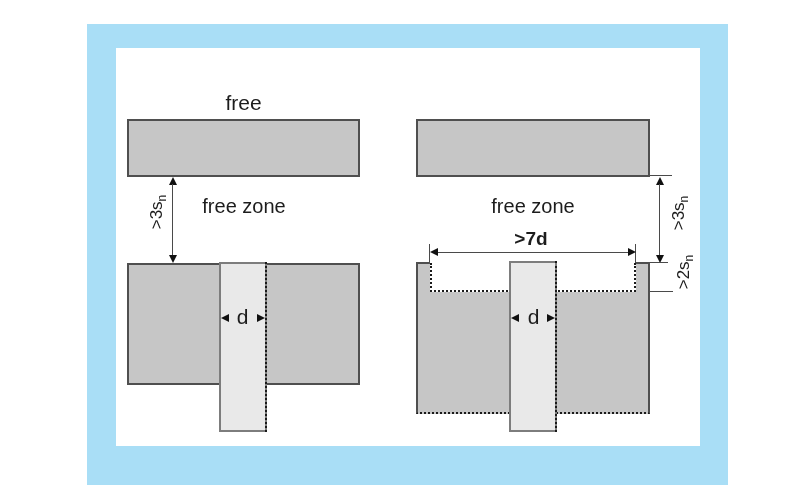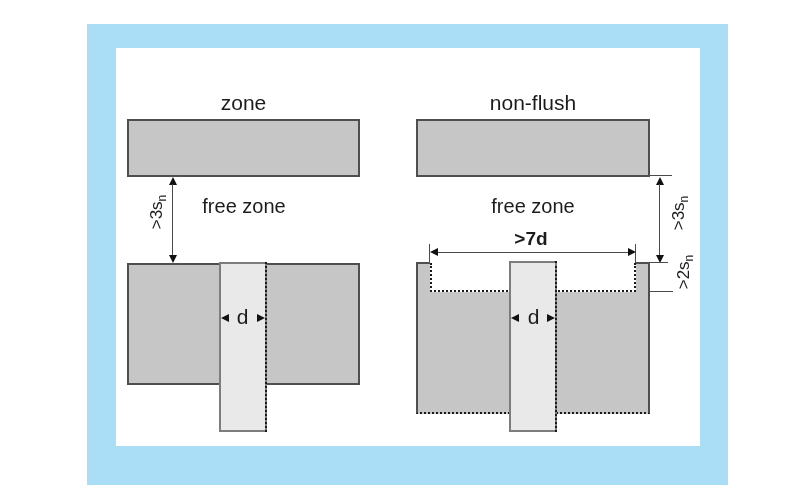--- a/index.html
+++ b/index.html
@@ -51,40 +51,39 @@
   .ah-right { border-top:4px solid transparent; border-bottom:4px solid transparent; border-left:8px solid #111; }
 </style>
 </head>
 <body>
 
 <div class="canvas">
 
   <div class="abs frame" style="left:87px; top:24px; width:641px; height:461px;"></div>
   <div class="abs inner-white" style="left:116px; top:48px; width:584px; height:398px;"></div>
 
-  <div class="abs label title" style="left:127px; top:91px; width:233px;">zone</div>
+  <div class="abs label title" style="left:127px; top:91px; width:233px;">free</div>
 
   <div class="abs plate" style="left:127px; top:119px; width:233px; height:58px;"></div>
 
   <div class="abs ah ah-up" style="left:169px; top:177px;"></div>
   <div class="abs dim-line" style="left:172px; top:184px; width:1px; height:71px;"></div>
   <div class="abs ah ah-down" style="left:169px; top:255px;"></div>
   <div class="abs vlabel" style="left:129px; top:203px; width:56px; height:18px;"><span>&gt;3s</span><sub>n</sub></div>
 
   <div class="abs label zone" style="left:188px; top:195px; width:112px;">free zone</div>
 
   <div class="abs plate" style="left:127px; top:263px; width:233px; height:122px;"></div>
   <div class="abs sensor" style="left:219px; top:262px; width:48px; height:170px;"></div>
   <div class="abs dotted-v" style="left:265px; top:262px; height:170px;"></div>
 
   <div class="abs ah ah-left" style="left:221px; top:314px;"></div>
   <div class="abs label dlab" style="left:226px; top:305px; width:33px;">d</div>
   <div class="abs ah ah-right" style="left:257px; top:314px;"></div>
 
-  <div class="abs label title" style="left:416px; top:91px; width:234px;">non-flush</div>
 
   <div class="abs plate" style="left:416px; top:119px; width:234px; height:58px;"></div>
 
   <div class="abs tick" style="left:650px; top:175px; width:22px; height:1px;"></div>
 
   <div class="abs ah ah-up" style="left:656px; top:177px;"></div>
   <div class="abs dim-line" style="left:659px; top:184px; width:1px; height:71px;"></div>
   <div class="abs ah ah-down" style="left:656px; top:255px;"></div>
   <div class="abs vlabel" style="left:651px; top:204px; width:56px; height:18px;"><span>&gt;3s</span><sub>n</sub></div>
 

